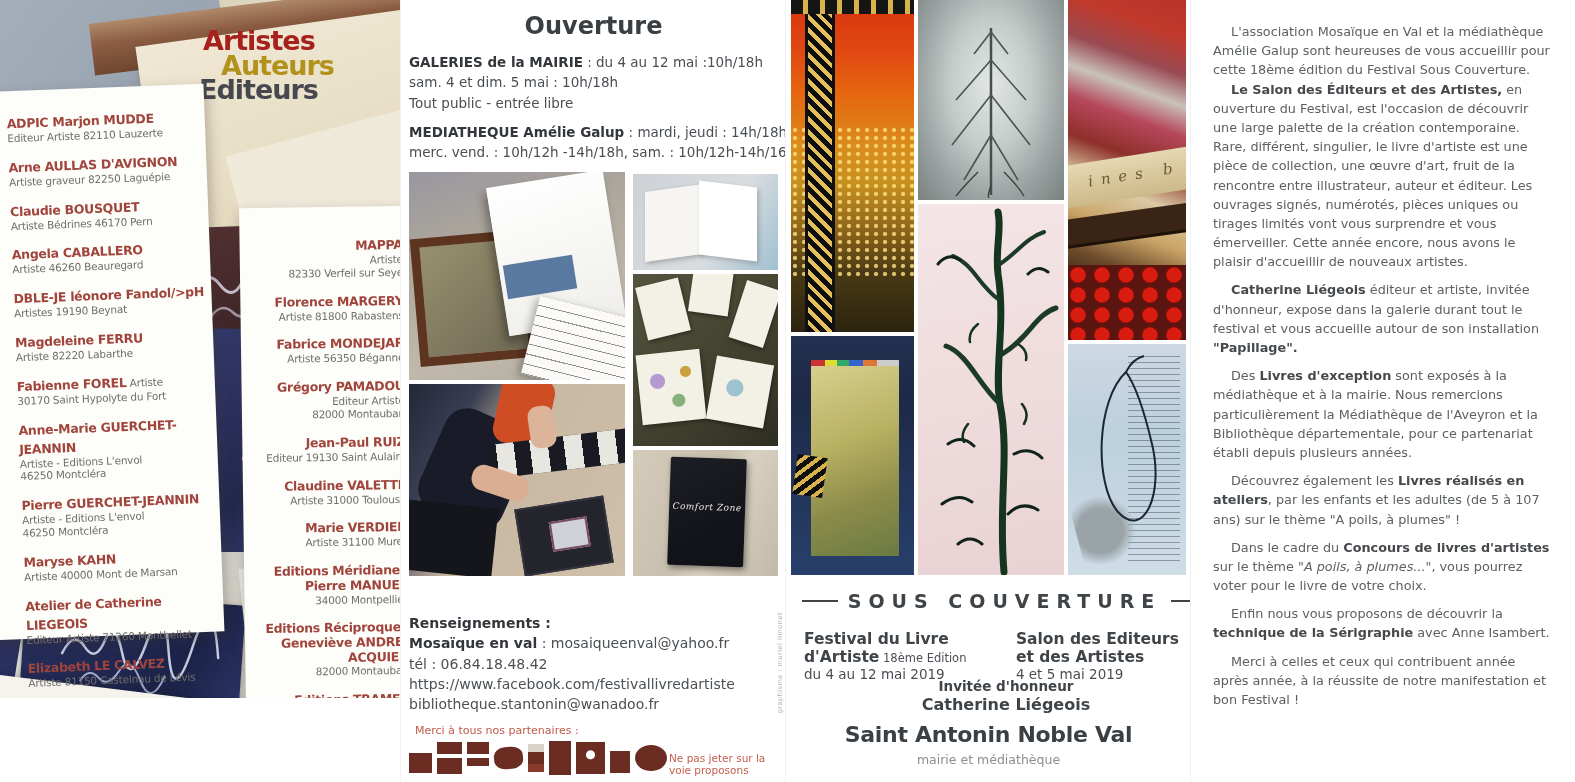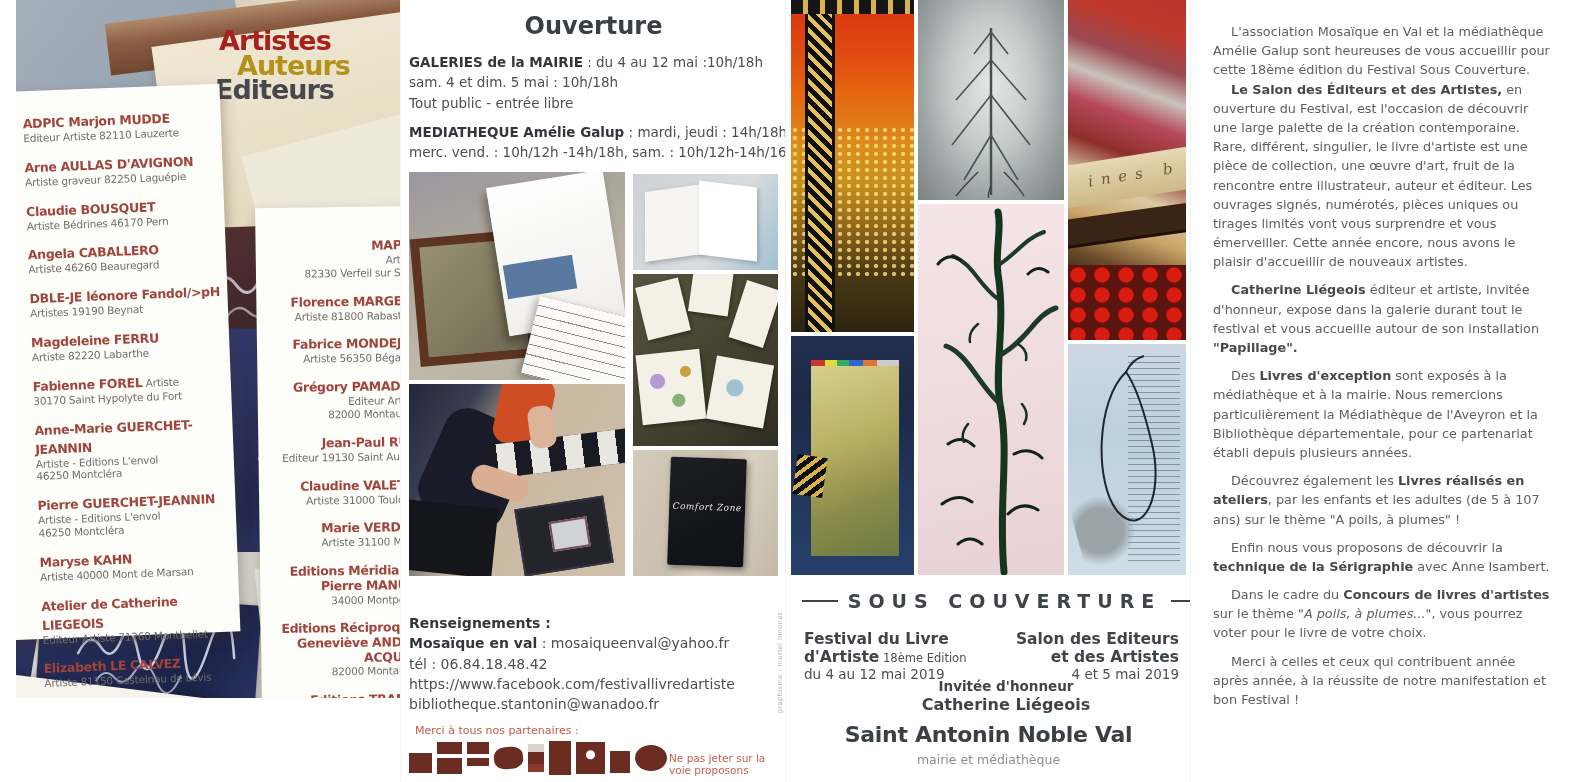--- a/index.html
+++ b/index.html
@@ -1,20 +1,20 @@
 <!DOCTYPE html>
 <html><head>
 <meta charset="utf-8">
 <style>
   html,body{margin:0;padding:0;background:#9a9a9a;}
   #page{position:relative;width:1575px;height:782px;background:#ffffff;overflow:hidden;
         font-family:"DejaVu Sans","Liberation Sans",sans-serif;color:#4a4f54;}
   .abs{position:absolute;}
   
-  #panel-left{left:16px;top:0;width:400px;height:698px;overflow:hidden;
+  #panel-left{left:0;top:0;width:400px;height:698px;overflow:hidden;
     background:linear-gradient(115deg,#b3bac3 0%,#c6c4ba 14%,#d8cfbb 26%,#e4dbc6 42%,#dcd3bf 60%,#d5d1c5 78%,#d0cec9 100%);}
   .bluecorner{left:-50px;top:-60px;width:280px;height:270px;transform:rotate(-10deg);
     background:linear-gradient(140deg,#aab3bf,#9aa5b2 60%,#b8bcc0);}
   .brownstrip{left:90px;top:-8px;width:520px;height:52px;transform:rotate(-7deg);
     background:linear-gradient(180deg,#b08a6a,#8d5e44 40%,#6f4630);}
   .cream1{left:150px;top:16px;width:430px;height:240px;transform:rotate(-8deg);
     background:linear-gradient(170deg,#f0e8d4,#e3d9be 70%,#d8cdb0);box-shadow:0 3px 8px rgba(80,60,40,.25);}
   .cream2{left:240px;top:118px;width:280px;height:150px;transform:rotate(-15deg);background:#efe9da;}
   .maroonbook{left:178px;top:224px;width:250px;height:118px;transform:rotate(-2deg);
     background:linear-gradient(160deg,#553233,#40262a 60%,#2f1c20);}
@@ -125,21 +125,21 @@
   #artC2{left:282px;top:344px;width:118px;height:231px;background:linear-gradient(180deg,#cdd8e2,#bcd0de 40%,#cfdde6);}
   #artC2 .txt{position:absolute;right:6px;top:12px;width:52px;height:205px;
     background:repeating-linear-gradient(180deg,rgba(45,55,75,.42) 0 1px,transparent 1px 6px);}
   #artC2 .blob{position:absolute;left:8px;top:150px;width:60px;height:70px;
     background:radial-gradient(ellipse at 40% 50%,#9aa4a8 0 45%,transparent 70%);transform:rotate(-15deg);}
   
   #sc-row{left:16px;top:590px;width:405px;display:flex;align-items:center;}
   #sc-row .line{flex:1;height:2px;background:#3f4448;}
   #sc-title{padding:0 10px;font-size:19px;font-weight:bold;letter-spacing:7px;color:#3f4448;white-space:nowrap;}
   #fest{left:18px;top:630px;line-height:1.18;}
-  #salon{right:12px;top:630px;text-align:right;line-height:1.18;}
+  #salon{right:12px;top:630px;line-height:1.18;}
   .fb{font-weight:bold;font-size:15.5px;color:#3f4448;}
   .fs{font-size:11.5px;color:#4a4f54;font-weight:normal;}
   .fd{font-size:13.5px;color:#4a4f54;}
   #invitee{left:90px;top:678px;width:260px;text-align:center;line-height:1.25;}
   #invitee .a{font-size:13.5px;font-weight:bold;color:#3f4448;}
   #invitee .b2{font-size:16px;font-weight:bold;color:#3f4448;}
   #city{left:0;top:722px;width:100%;text-align:center;font-size:22px;font-weight:bold;color:#3a3f44;letter-spacing:-.3px;}
   #city-sub{left:0;top:752px;width:100%;text-align:center;font-size:12.5px;color:#8a8f94;}
   
   #panel-right{left:1190px;top:0;width:385px;height:782px;background:#fff;border-left:1px solid rgba(0,0,0,.05);
@@ -354,19 +354,19 @@
     <div id="city" class="abs">Saint Antonin Noble Val</div>
     <div id="city-sub" class="abs">mairie et médiathèque</div>
   </div>
 
   <div id="panel-right" class="abs">
     <p class="ind nogap">L'association Mosaïque en Val et la médiathèque Amélie Galup sont heureuses de vous accueillir pour cette 18ème édition du Festival Sous Couverture.</p>
     <p class="ind"><span class="b">Le Salon des Éditeurs et des Artistes,</span><span> en ouverture du Festival, est l'occasion de découvrir une large palette de la création contemporaine. Rare, différent, singulier, le livre d'artiste est une pièce de collection, une œuvre d'art, fruit de la rencontre entre illustrateur, auteur et éditeur. Les ouvrages signés, numérotés, pièces uniques ou tirages limités vont vous surprendre et vous émerveiller. Cette année encore, nous avons le plaisir d'accueillir de nouveaux artistes.</span></p>
     <p class="ind"><span class="b">Catherine Liégeois</span><span> éditeur et artiste, invitée d'honneur, expose dans la galerie durant tout le festival et vous accueille autour de son installation </span><span class="b">"Papillage".</span></p>
     <p class="ind"><span>Des </span><span class="b">Livres d'exception</span><span> sont exposés à la médiathèque et à la mairie. Nous remercions particulièrement la Médiathèque de l'Aveyron et la Bibliothèque départementale, pour ce partenariat établi depuis plusieurs années.</span></p>
     <p class="ind"><span>Découvrez également les </span><span class="b">Livres réalisés en ateliers</span><span>, par les enfants et les adultes (de 5 à 107 ans) sur le thème "A poils, à plumes" !</span></p>
+    <p class="ind"><span>Dans le cadre du </span><span class="b">Concours de livres d'artistes</span><span> sur le thème </span><span class="it">"A poils, à plumes..."</span><span>, vous pourrez voter pour le livre de votre choix.</span></p>
     <p class="ind"><span>Enfin nous vous proposons de découvrir la </span><span class="b">technique de la Sérigraphie</span><span>  avec Anne Isambert.</span></p>
-    <p class="ind"><span>Dans le cadre du </span><span class="b">Concours de livres d'artistes</span><span> sur le thème </span><span class="it">"A poils, à plumes..."</span><span>, vous pourrez voter pour le livre de votre choix.</span></p>
     <p class="ind">Merci à celles et ceux qui contribuent année après année, à la réussite de notre manifestation et bon Festival !</p>
 
   </div>
 
 </div>
 
 </body></html>

